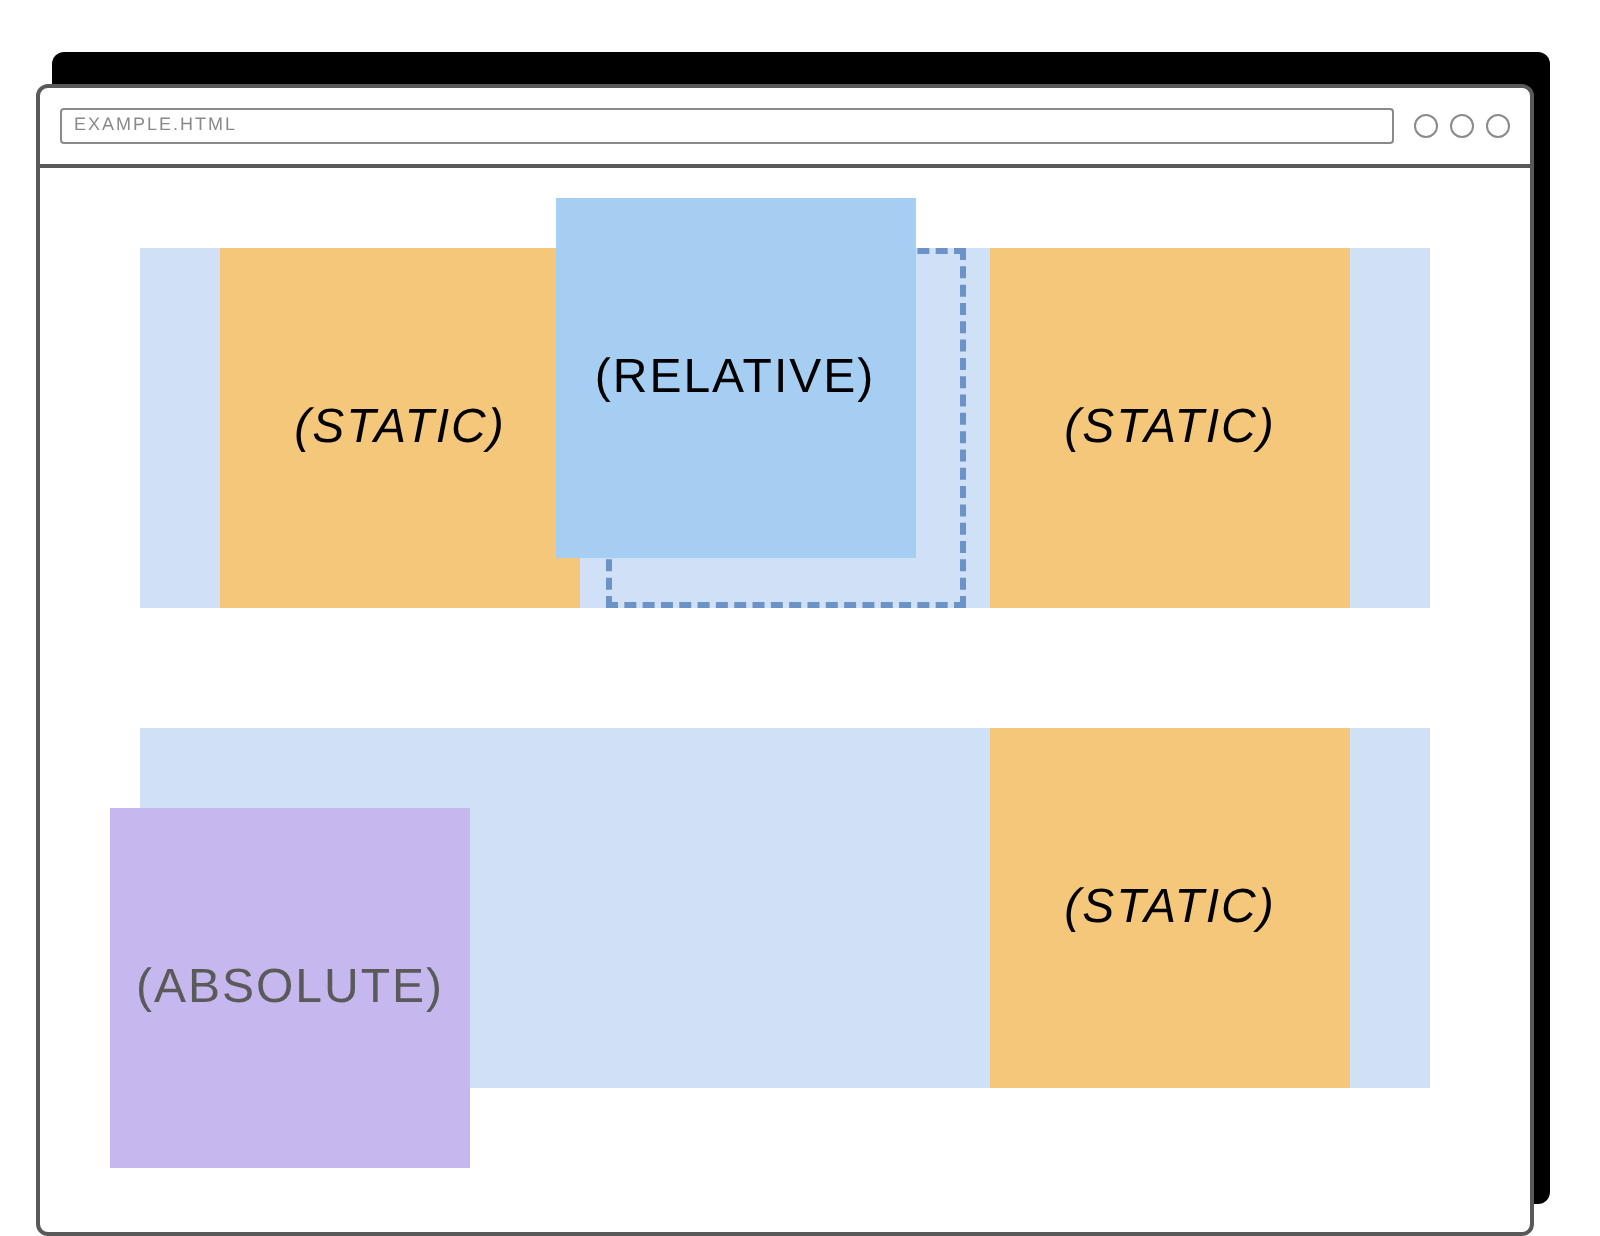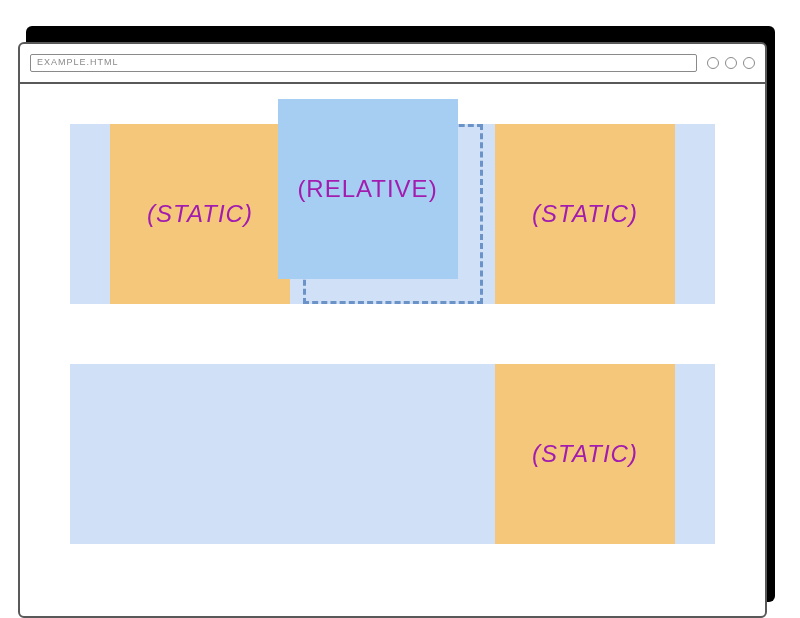--- a/index.html
+++ b/index.html
@@ -76,21 +76,21 @@
   }
   .row2 { margin-bottom: 0; }
   .box {
     width: 180px;
     height: 180px;
     display: flex;
     align-items: center;
     justify-content: center;
     font-size: 24px;
     letter-spacing: 1px;
-    color: #a21caf;
+    color: #000000;
     font-family: "Arial Narrow", Arial, sans-serif;
     font-stretch: condensed;
   }
   .static-box { background: #f4c77a; font-style: italic; }
   .ghost {
     width: 180px; height: 180px;
     border: 3px dashed #6c93c8;
     position: relative;
   }
   .relative-box {
@@ -138,17 +138,18 @@
         <div class="ghost">
           <div class="relative-box box">(RELATIVE)</div>
         </div>
         <div class="box static-box">(STATIC)</div>
       </div>
 
       <div class="row row2">
         <div class="slot"></div>
         <div class="slot"></div>
         <div class="box static-box">(STATIC)</div>
+        <div class="absolute-box">(ABSOLUTE)</div>
       </div>
 
     </div>
   </div>
 </div>
 
 </body></html>

